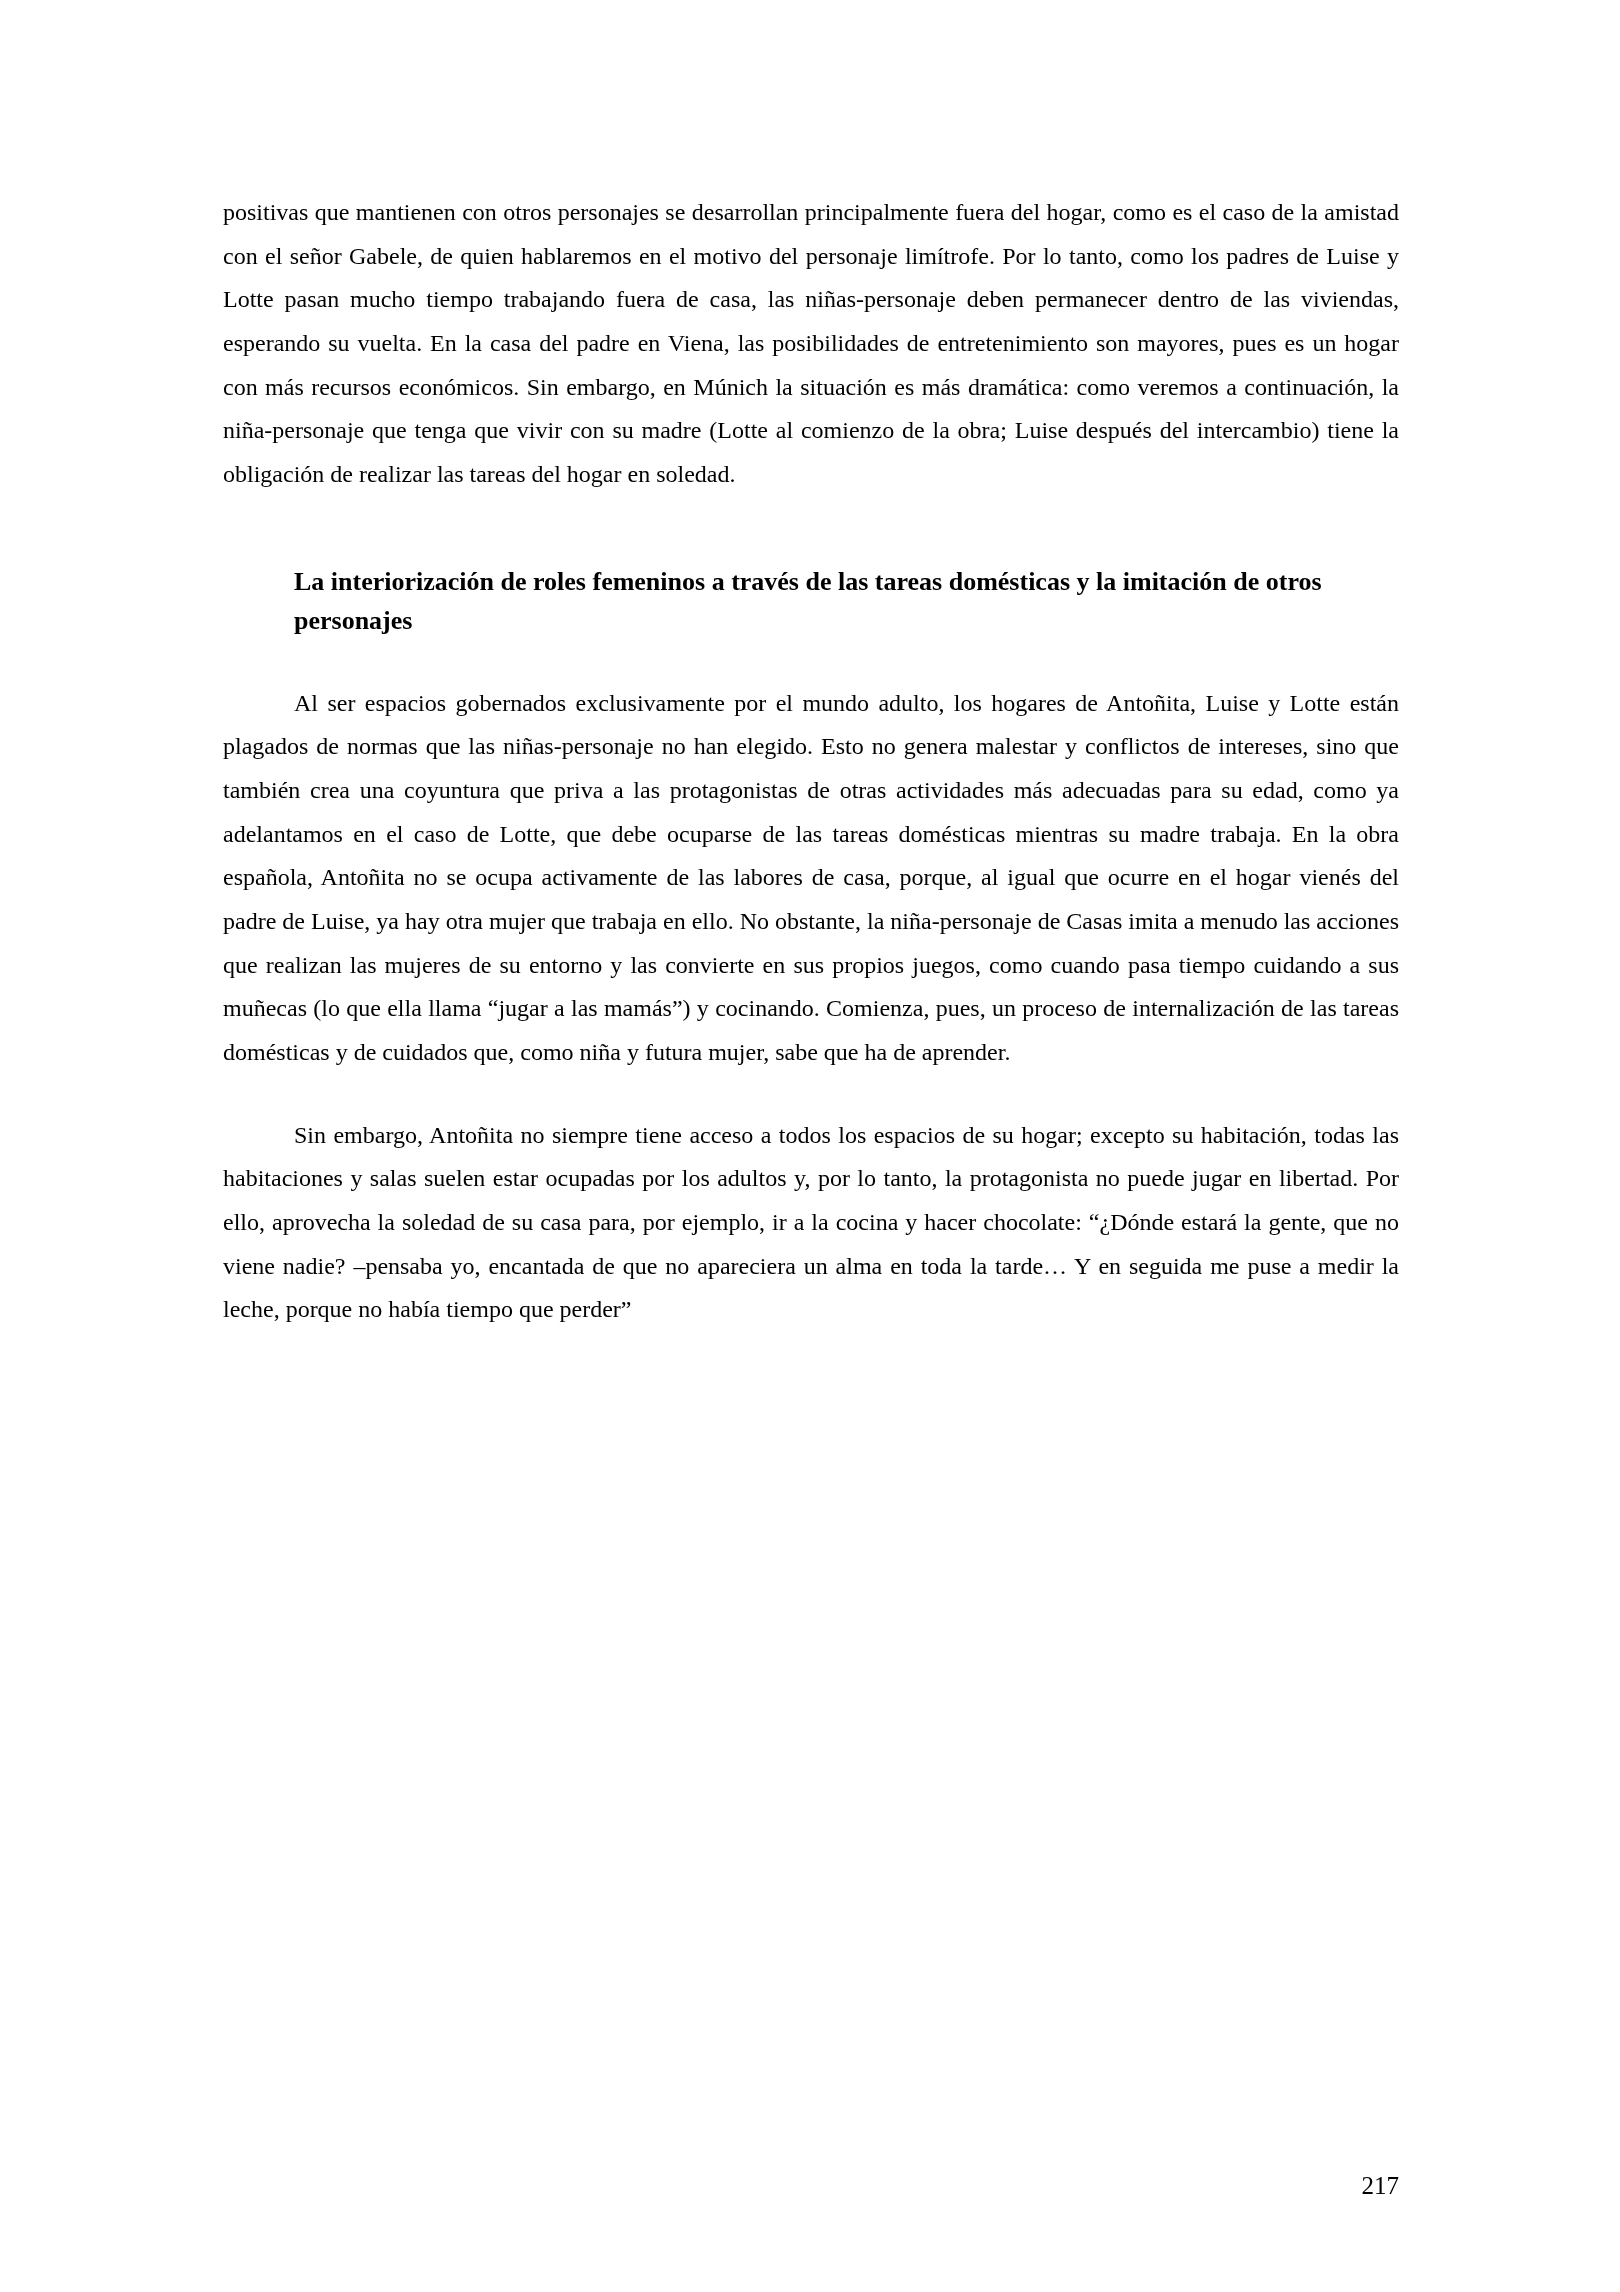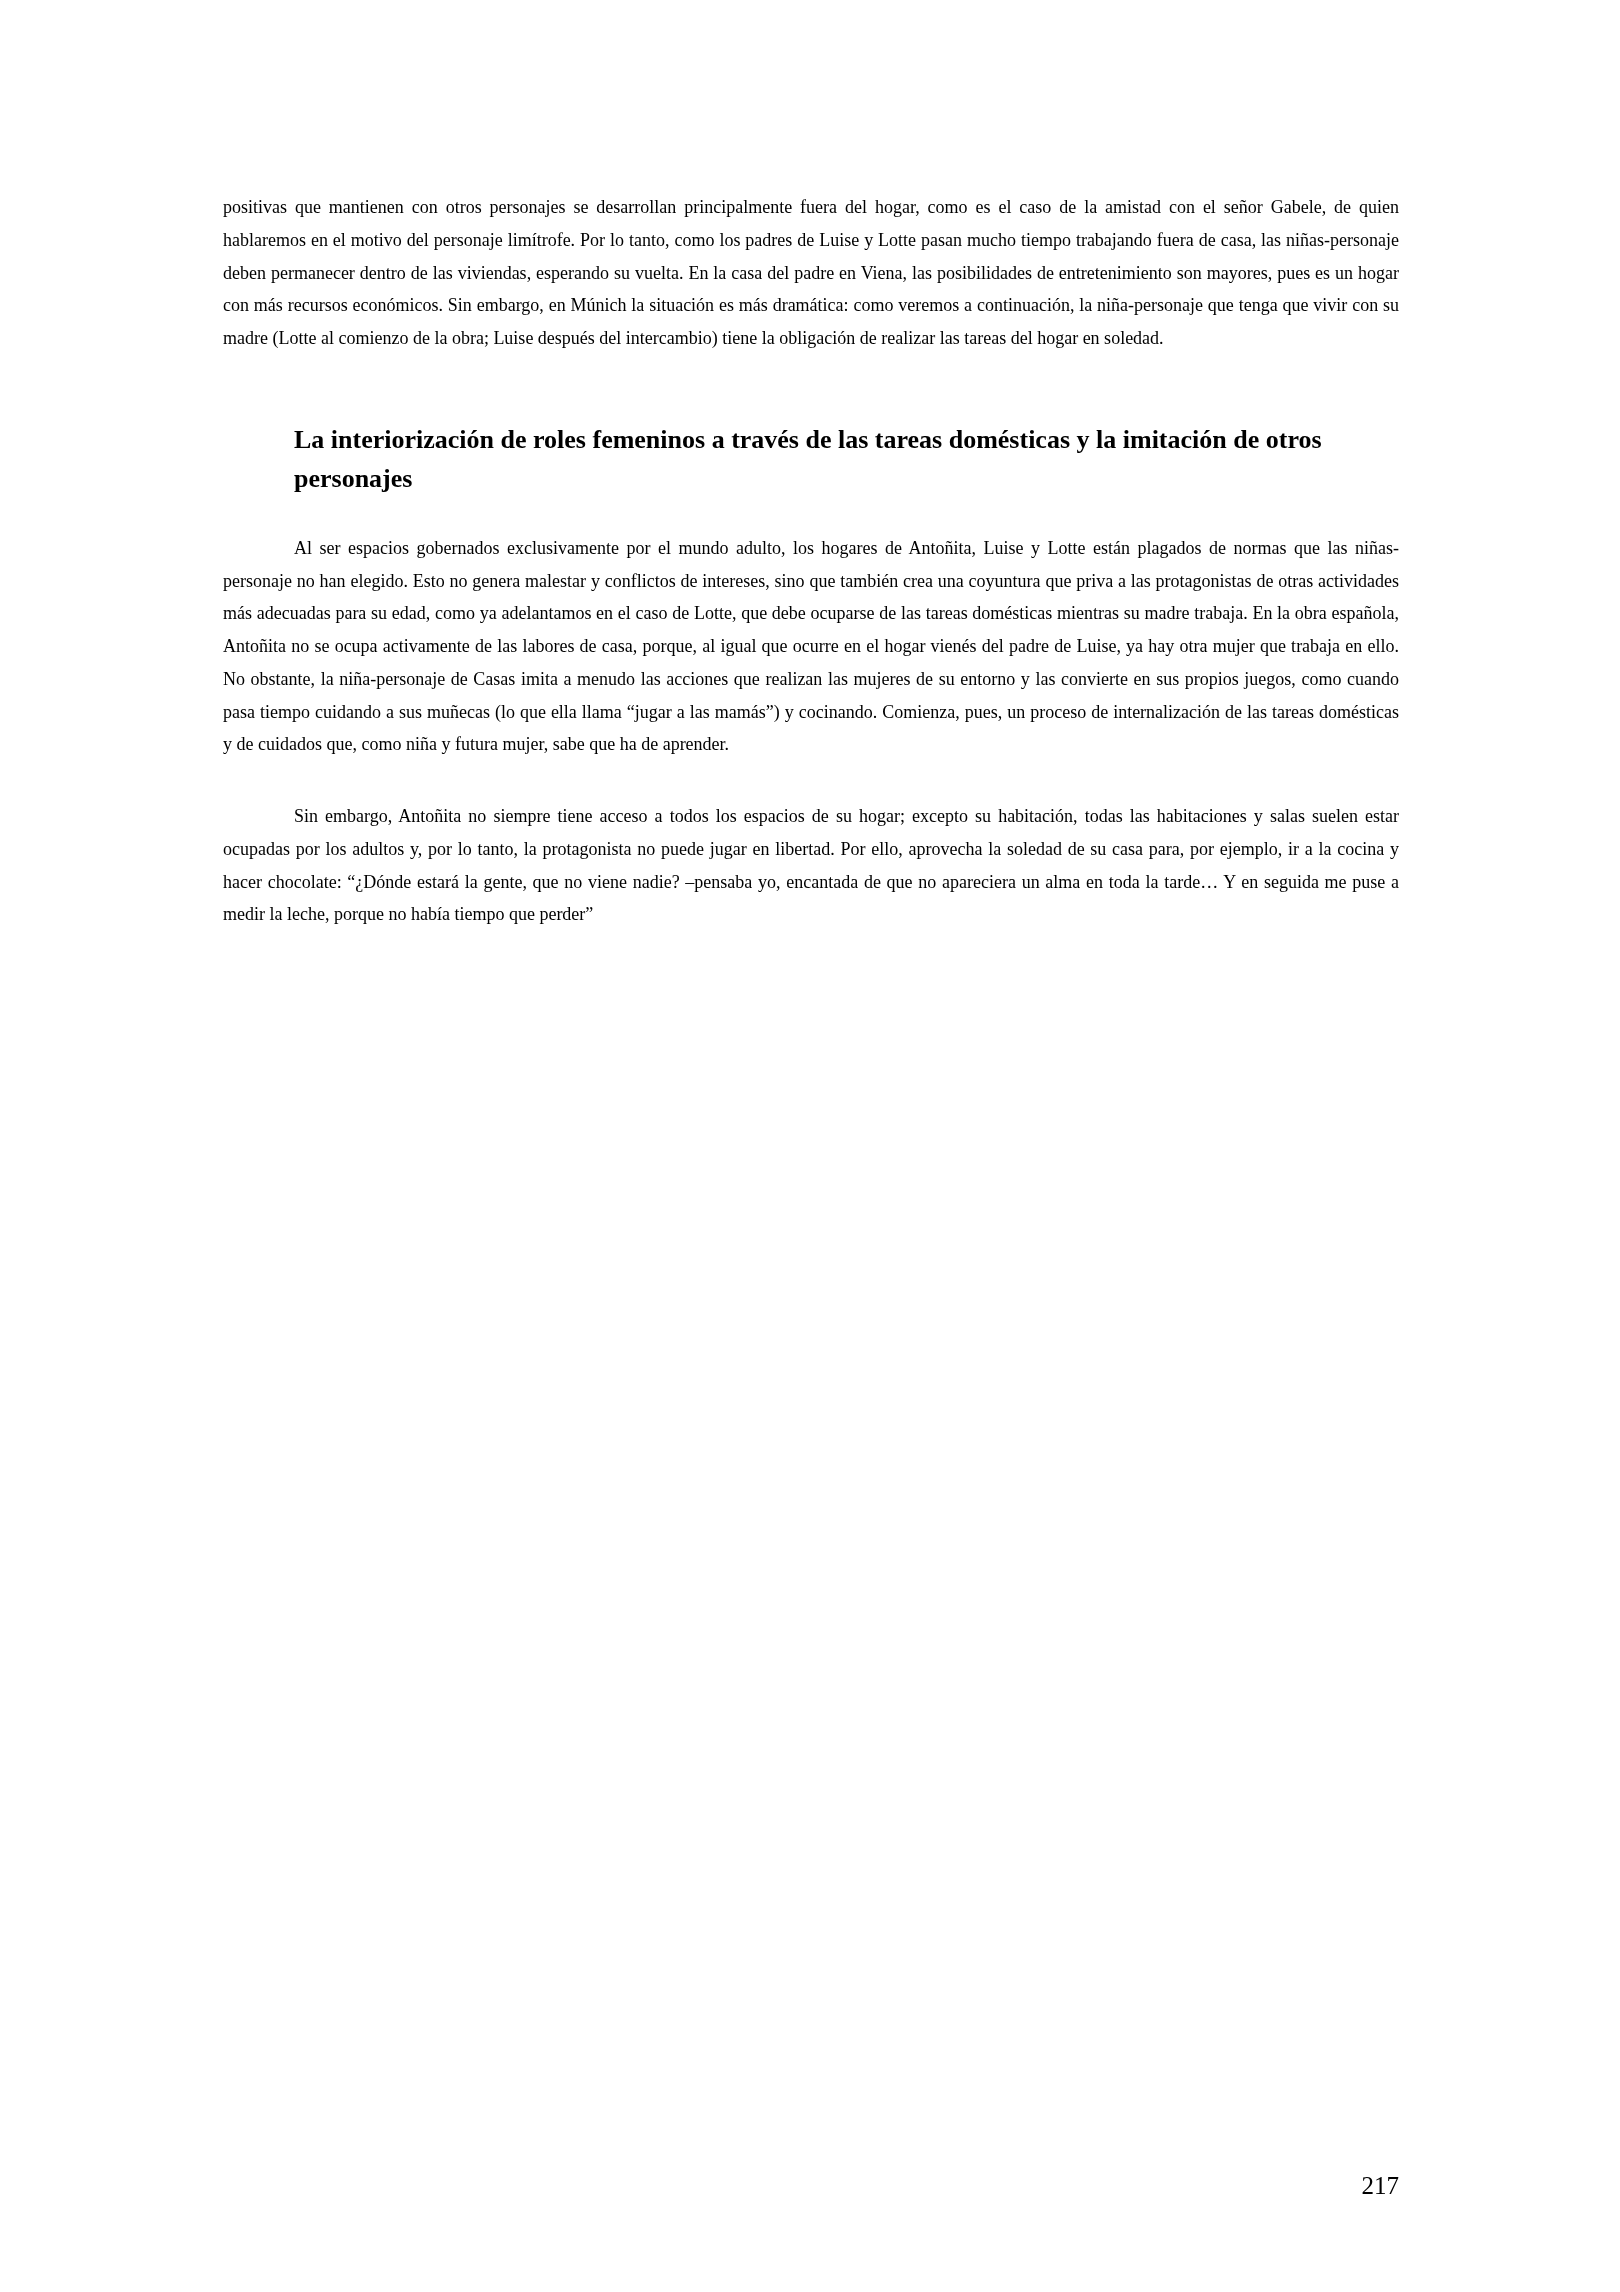--- a/index.html
+++ b/index.html
@@ -17,33 +17,33 @@
   }
   .page {
     box-sizing: border-box;
     width: 1620px;
     height: 2293px;
     padding: 191px 221px 59px 223px;
     position: relative;
   }
   p {
     margin: 0;
-    font-size: 18px;
+    font-size: 24px;
     line-height: 1.82;
     text-align: justify;
     text-justify: inter-word;
   }
   .para-first {
     text-indent: 0;
   }
   .para-indent {
     text-indent: 71px;
   }
   .section-heading {
-    margin: 65px 0 0 0;
+    margin: 65px 0 8px 0;
     padding-left: 71px;
     font-size: 26px;
     font-weight: bold;
     line-height: 1.52;
     text-align: left;
   }
   .gap-after-heading {
     height: 33px;
   }
   .gap-between {

